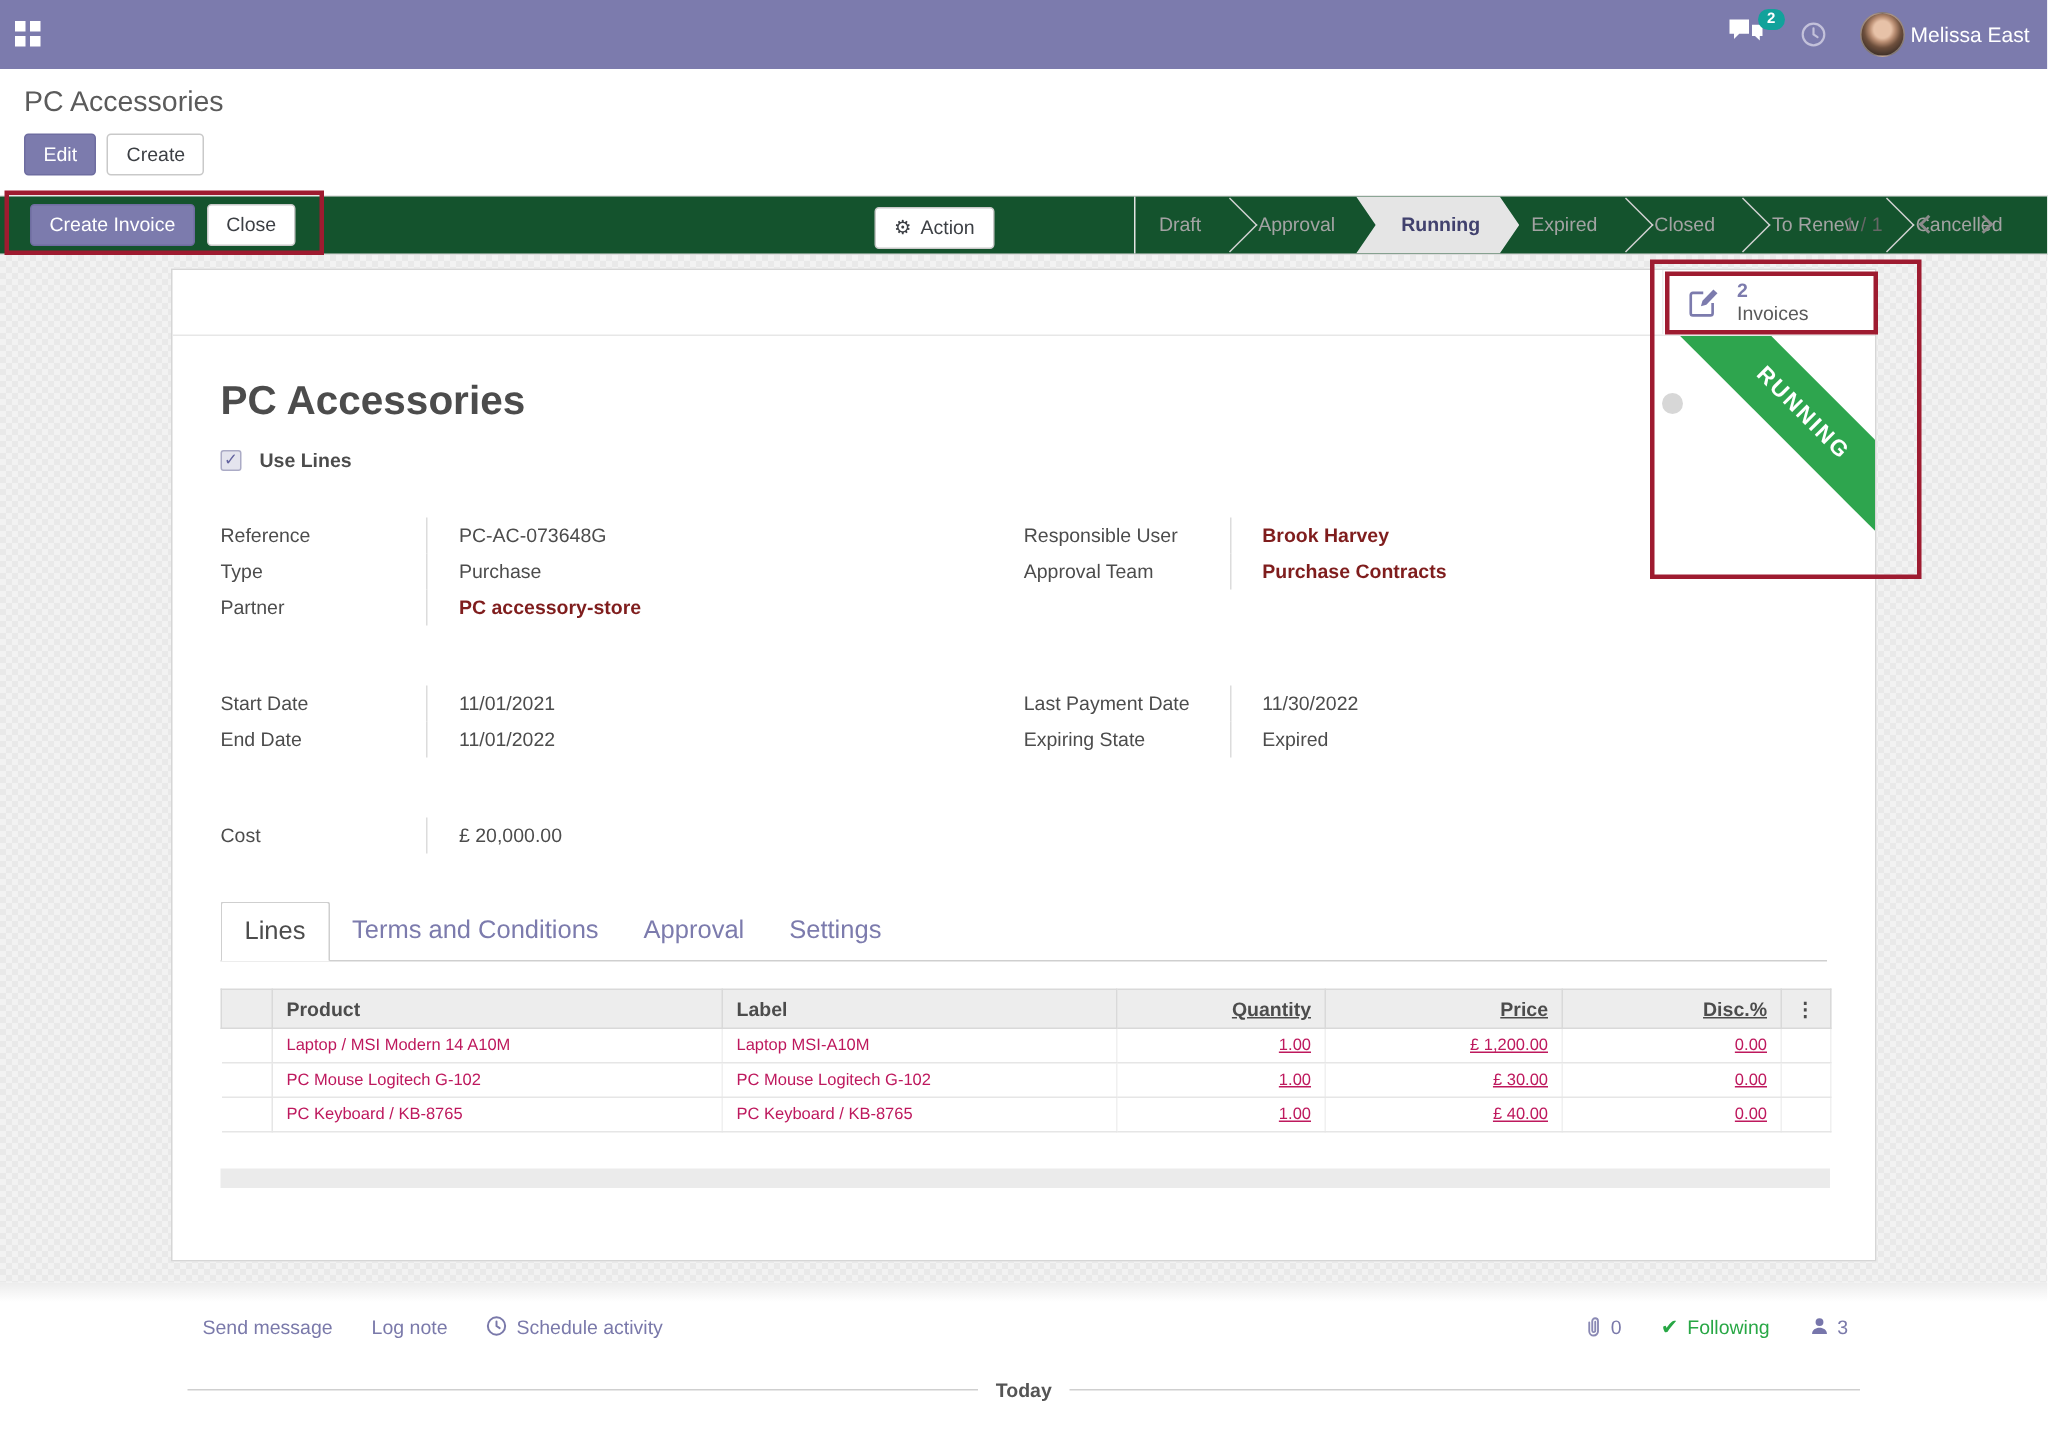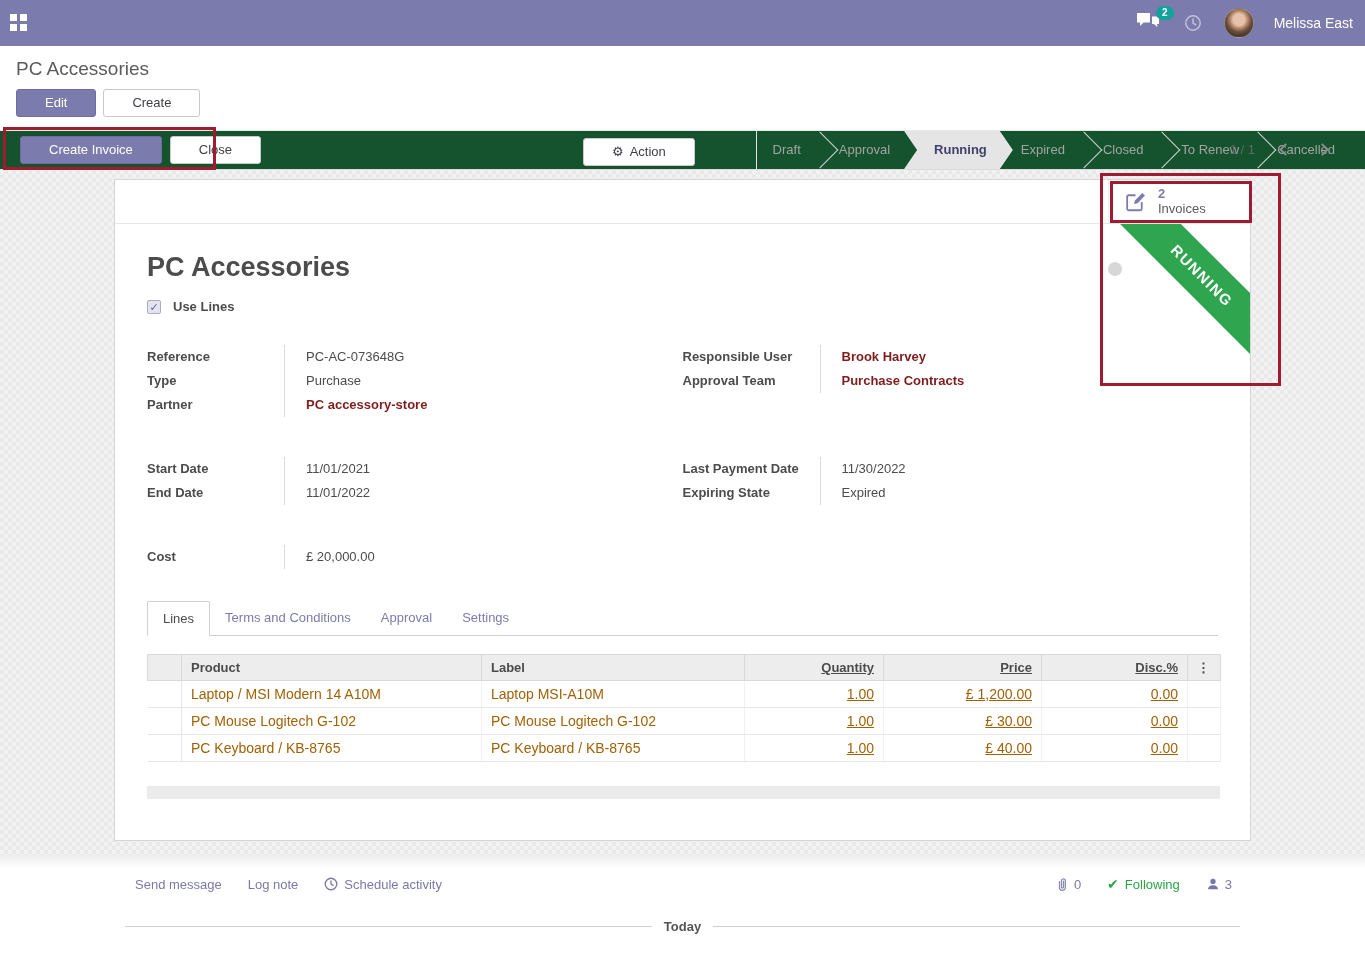--- a/index.html
+++ b/index.html
@@ -8,31 +8,31 @@
   .page { position:relative; width:1365px; height:954px; background:#fff; overflow:hidden; }
 
   
   .navbar { height:46px; background:#7c7bad; display:flex; align-items:center; padding:0 12px 0 10px; }
   .apps-icon { width:18px; height:18px; display:grid; grid-template-columns:7px 7px; grid-template-rows:7px 7px; gap:3px; cursor:pointer; }
   .apps-icon span { background:#fff; }
   .nav-right { margin-left:auto; display:flex; align-items:center; gap:22px; }
   .nav-msg { position:relative; width:26px; height:22px; cursor:pointer; }
   .nav-badge { position:absolute; top:-6px; right:-12px; background:#12a29b; color:#fff; font-size:10px; line-height:14px; padding:0 6px; border-radius:8px; font-weight:bold; }
   .nav-clock { width:18px; height:18px; }
-  .nav-user { display:flex; align-items:center; gap:20px; cursor:pointer; }
+  .nav-user { display:flex; align-items:center; gap:4px; cursor:pointer; }
   .avatar { width:30px; height:30px; border-radius:50%;
             background: radial-gradient(circle at 50% 38%, #e7c2a8 0 26%, #b98d72 38%, #6d4f3c 55%, #3f3028 78%, #2c2420 100%);
             border:1px solid rgba(255,255,255,0.35); }
   .nav-username { color:#fff; font-size:14px; }
 
   
   .control-panel { height:84px; background:#fff; position:relative; padding:12px 16px 0 16px; }
   .breadcrumb { font-size:19px; color:#5b5b5b; }
   .cp-buttons { margin-top:9px; display:flex; gap:7px; }
-  .btn { font-family:"Liberation Sans",sans-serif; font-size:13px; padding:4px 28px; border-radius:3px; cursor:pointer; line-height:18px; }
+  .btn { font-family:"Liberation Sans",sans-serif; font-size:13px; padding:4px 12px; border-radius:3px; cursor:pointer; line-height:18px; }
   .btn-primary { background:#7c7bad; border:1px solid #6e6da0; color:#fff; }
   .btn-secondary { background:#fff; border:1px solid #c9c9c9; color:#3c3f44; }
   .action-btn { position:absolute; left:583px; top:92px; display:flex; align-items:center; gap:6px; }
   .gear { font-size:13px; color:#3c3f44; }
   .pager { position:absolute; right:38px; top:96px; display:flex; align-items:center; gap:26px; }
   .pager-count { font-size:13px; color:#666; }
   .chev { width:9px; height:9px; border-top:2px solid #8b8b8b; border-left:2px solid #8b8b8b; display:inline-block; cursor:pointer; }
   .chev-left  { transform:rotate(-45deg); }
   .chev-right { transform:rotate(135deg); }
 
@@ -66,36 +66,36 @@
 
   .sheet-body { padding:28px 32px 0 32px; }
   .record-title { font-size:27px; font-weight:bold; color:#4c4c4c; }
   .checkbox-row { margin-top:16px; display:flex; align-items:center; gap:12px; }
   .checkbox { width:14px; height:14px; background:#e4e4ee; border:1px solid #ababc6; border-radius:2px; color:#62629e; font-size:11px; line-height:12px; text-align:center; cursor:pointer; }
   .checkbox-label { font-size:13px; font-weight:bold; color:#4c4c4c; }
 
   .group-row { display:flex; margin-top:0; }
   .group { width:50%; padding-right:42px; }
   .field-row { display:flex; line-height:24px; }
-  .field-label { width:137px; flex:0 0 137px; font-size:13px; font-weight:bold; color:#4c4c4c; }
+  .field-label { width:137px; flex:0 0 137px; font-size:13px; font-weight:normal; color:#4c4c4c; }
   .field-value { flex:1; border-left:1px solid #dcdcdc; padding-left:21px; font-size:13px; color:#4c4c4c; }
   .link { color:#7f1d1d; cursor:pointer;font-weight:bold; }
   .mt-fields { margin-top:31px; }
   .gap-group { margin-top:40px; }
 
   
   .tabbar { margin-top:32px; border-bottom:1px solid #cfcfcf; display:flex; }
-  .tab { font-size:13px; padding:9px 15px; color:#7c7bad; cursor:pointer; }
+  .tab { font-size:17px; padding:9px 15px; color:#7c7bad; cursor:pointer; }
   .tab.active { color:#4c4c4c; background:#fff; border:1px solid #cfcfcf; border-bottom:1px solid #fff; margin-bottom:-1px; border-radius:2px 2px 0 0; }
 
   
   table.lines { margin-top:18px; width:1073px; border-collapse:collapse; table-layout:fixed; }
   table.lines th { background:#ededed; border:1px solid #d9d9d9; font-size:13px; font-weight:bold; color:#4c4c4c; text-align:left; padding:5px 9px; }
   table.lines th.num, table.lines td.num { text-align:right;text-decoration:underline; }
-  table.lines td { font-size:14px; color:#a16207; padding:5px 9px; border-bottom:1px solid #e6e6e6; border-right:1px solid #f0f0f0;margin-top:48px; }
+  table.lines td { font-size:11px; color:#be185d; padding:5px 9px; border-bottom:1px solid #e6e6e6; border-right:1px solid #f0f0f0;margin-top:48px; }
   table.lines td.handle { border-right:1px solid #e6e6e6; }
   .kebab { color:#555; font-size:14px; font-weight:bold; cursor:pointer; text-align:center; }
   .table-footer-bar { width:1073px; height:13px; background:#ebebeb; margin-top:24px; }
 
   
   .chatter { height:99px; background:linear-gradient(180deg, #ececec 0px, #ffffff 13px); padding-top:21px; }
   .chatter-row { display:flex; align-items:center; padding:0 133px 0 135px; }
   .chatter-link { font-size:13px; color:#7a79aa; margin-right:26px; cursor:pointer; display:flex; align-items:center; gap:6px; }
   .chatter-right { margin-left:auto; display:flex; align-items:center; gap:26px; }
   .chatter-stat { font-size:13px; color:#7a79aa; display:flex; align-items:center; gap:5px; cursor:pointer; }

